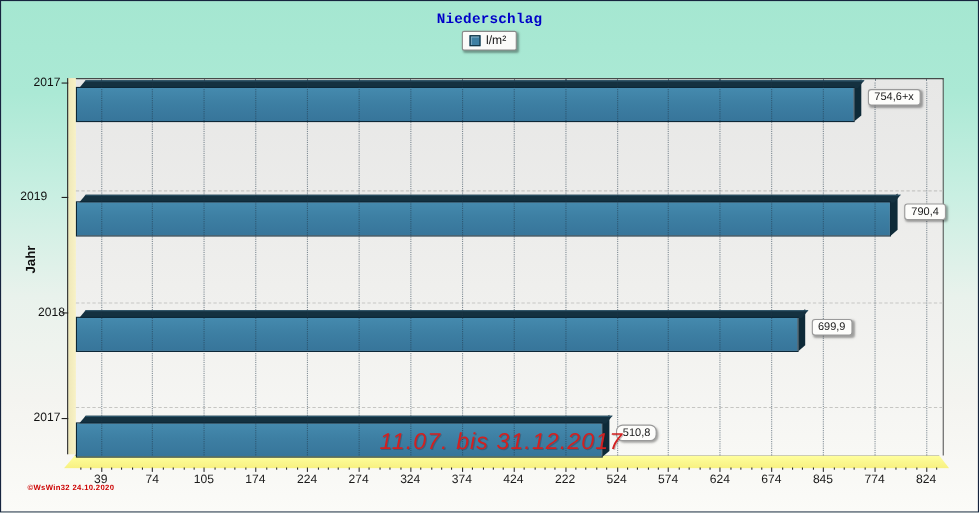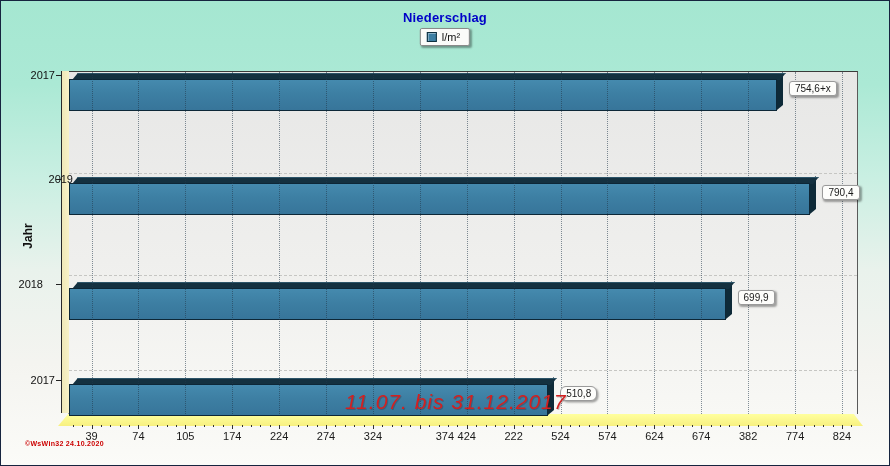--- a/index.html
+++ b/index.html
@@ -4,21 +4,21 @@
 <style>
   html,body{margin:0;padding:0;background:#cfd8d4;}
   .frame{
     position:relative;width:888px;height:464px;margin:0;
     border:1px solid #16243f;overflow:hidden;
     background:linear-gradient(180deg,#a5e7d1 0%,#abe9d5 18%,#c9efe2 38%,#e9f2ec 58%,#f4f4f0 78%,#fbfbf8 100%);
     font-family:"Liberation Sans","DejaVu Sans",sans-serif;
   }
   .title{
     position:absolute;top:9px;left:0;width:100%;text-align:center;
-    font-size:13px;font-weight:bold;color:#0000c8;letter-spacing:.2px;
+    font-size:13px;font-weight:bold;color:#0000c8;letter-spacing:.2px;font-family:Liberation Mono, monospace;
   }
   .legend{
     position:absolute;top:27px;left:50%;transform:translateX(-50%);
     background:#fbfbf9;border:1px solid #8a8a8a;border-radius:2px;
     box-shadow:1.5px 1.5px 2px rgba(0,0,0,.35);
     padding:2px 9px 2px 6px;display:flex;align-items:center;gap:5px;
     font-size:11px;color:#111;
   }
   .swatch{width:8px;height:8px;background:#3d7fa3;border:1px solid #10303f;box-shadow:inset 1px 1px 0 rgba(255,255,255,.4);}
   .ylabel{
@@ -139,56 +139,56 @@
       <div class="grid-v" style="left: 772.99px;"></div>
     </div>
 
   <div id="yaxis"></div>
   <div id="xaxis"></div>
 
   <div class="annotation">11.07. bis 31.12.2017</div>
   <div class="watermark">©WsWin32 24.10.2020</div>
 <div class="year-label" style="left: 14px; top: 68px;">2017</div>
     <div class="year-tick" style="left: 55px; top: 74px;"></div>
-    <div class="year-label" style="left: 32px; top: 172px;">2019</div>
+    <div class="year-label" style="left: 2px; top: 172px;">2019</div>
     <div class="year-tick" style="left: 55px; top: 178px;"></div>
-    <div class="year-label" style="left: 2px; top: 277px;">2018</div>
+    <div class="year-label" style="left: 18px; top: 277px;">2018</div>
     <div class="year-tick" style="left: 55px; top: 283px;"></div>
     <div class="year-label" style="left: 14px; top: 373px;">2017</div>
     <div class="year-tick" style="left: 55px; top: 379px;"></div>
     <div class="x-tick" style="left: 90.5143px; top: 424px; height: 4px;"></div>
     <div class="x-label" style="left: 90.5143px; top: 429px;">39</div>
     <div class="x-tick" style="left: 137.419px; top: 424px; height: 4px;"></div>
     <div class="x-label" style="left: 137.419px; top: 429px;">74</div>
     <div class="x-tick" style="left: 184.324px; top: 424px; height: 4px;"></div>
     <div class="x-label" style="left: 184.324px; top: 429px;">105</div>
     <div class="x-tick" style="left: 231.229px; top: 424px; height: 4px;"></div>
     <div class="x-label" style="left: 231.229px; top: 429px;">174</div>
     <div class="x-tick" style="left: 278.133px; top: 424px; height: 4px;"></div>
     <div class="x-label" style="left: 278.133px; top: 429px;">224</div>
     <div class="x-tick" style="left: 325.038px; top: 424px; height: 4px;"></div>
     <div class="x-label" style="left: 325.038px; top: 429px;">274</div>
     <div class="x-tick" style="left: 371.943px; top: 424px; height: 4px;"></div>
     <div class="x-label" style="left: 371.943px; top: 429px;">324</div>
     <div class="x-tick" style="left: 418.848px; top: 424px; height: 4px;"></div>
-    <div class="x-label" style="left: 418.848px; top: 429px; margin-left: 25px;">374</div>
+    <div class="x-label" style="left: 418.848px; top: 429px;">374</div>
     <div class="x-tick" style="left: 465.752px; top: 424px; height: 4px;"></div>
     <div class="x-label" style="left: 465.752px; top: 429px;">424</div>
     <div class="x-tick" style="left: 512.657px; top: 424px; height: 4px;"></div>
     <div class="x-label" style="left: 512.657px; top: 429px;">222</div>
     <div class="x-tick" style="left: 559.562px; top: 424px; height: 4px;"></div>
     <div class="x-label" style="left: 559.562px; top: 429px;">524</div>
     <div class="x-tick" style="left: 606.467px; top: 424px; height: 4px;"></div>
     <div class="x-label" style="left: 606.467px; top: 429px;">574</div>
     <div class="x-tick" style="left: 653.371px; top: 424px; height: 4px;"></div>
     <div class="x-label" style="left: 653.371px; top: 429px;">624</div>
     <div class="x-tick" style="left: 700.276px; top: 424px; height: 4px;"></div>
     <div class="x-label" style="left: 700.276px; top: 429px;">674</div>
     <div class="x-tick" style="left: 747.181px; top: 424px; height: 4px;"></div>
-    <div class="x-label" style="left: 747.181px; top: 429px;">382</div>
+    <div class="x-label" style="left: 747.181px; top: 429px;">845</div>
     <div class="x-tick" style="left: 794.086px; top: 424px; height: 4px;"></div>
     <div class="x-label" style="left: 794.086px; top: 429px;">774</div>
     <div class="x-tick" style="left: 840.99px; top: 424px; height: 4px;"></div>
     <div class="x-label" style="left: 840.99px; top: 429px;">824</div>
     <div class="x-tick" style="left: 71.7524px; top: 424px; height: 2px;"></div>
     <div class="x-tick" style="left: 81.1333px; top: 424px; height: 2px;"></div>
     <div class="x-tick" style="left: 99.8952px; top: 424px; height: 2px;"></div>
     <div class="x-tick" style="left: 109.276px; top: 424px; height: 2px;"></div>
     <div class="x-tick" style="left: 118.657px; top: 424px; height: 2px;"></div>
     <div class="x-tick" style="left: 128.038px; top: 424px; height: 2px;"></div>

